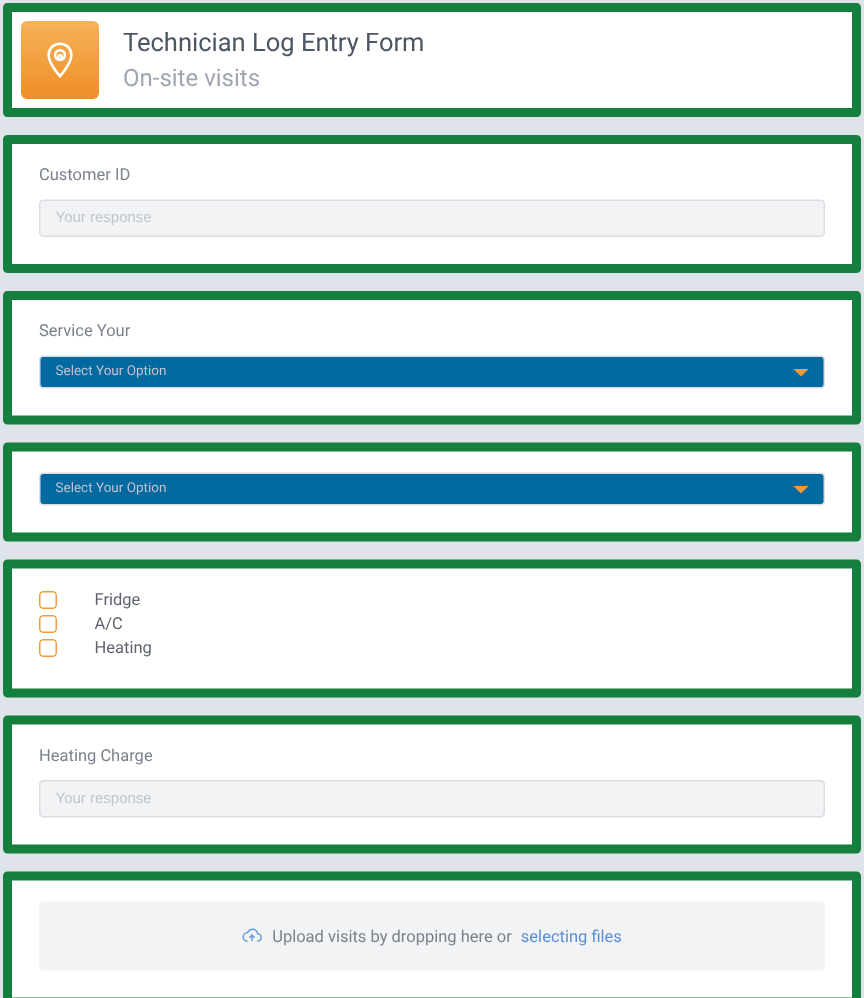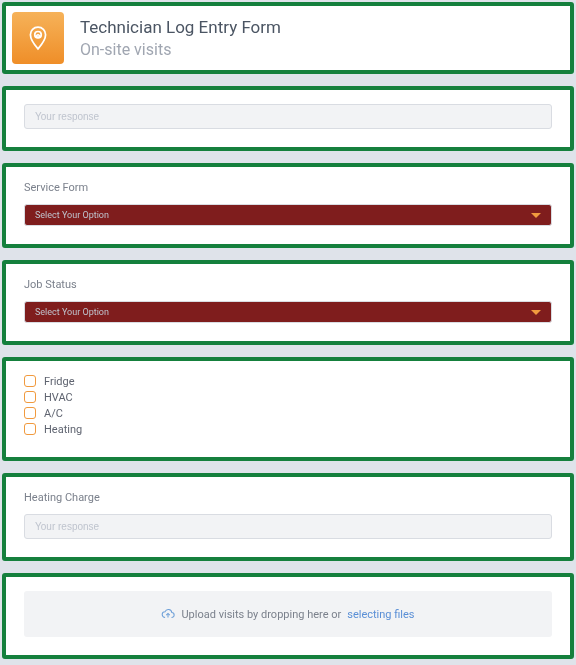--- a/index.html
+++ b/index.html
@@ -7,21 +7,21 @@
     font-family: -apple-system, "Segoe UI", Roboto, Arial, sans-serif;
     background: #dfe3ea;
     width: 576px;
     margin: 0 auto;
     padding: 2px;
     font-size: 12px;
     color: #6b7280;
   }
   .panel {
     background: #fff;
-    border: 4px solid #15803d;
+    border: 6px solid #15803d;
     border-radius: 3px;
     margin-bottom: 12px;
     padding: 14px 18px 18px;
   }
   
   .hdr {
     display: flex;
     align-items: center;
     padding: 0;
     overflow: hidden;
@@ -47,38 +47,38 @@
     border-radius:3px;
     padding:6px 10px;
     font-size:10px;
     color:#6b7280;
     outline:none;
   }
   .text-input::placeholder { color:#bfc4ce; }
 
   .select {
     width:100%;
-    background:#7f1d1d;
+    background:#0369a1;
     border:1px solid #d9dce2;
     border-radius:3px;
     padding:5px 10px;
     font-size:9px;
     color:#bfc4ce;
     position:relative;
     cursor:pointer;
     display:flex;justify-content:space-between;align-items:center;
   }
   .caret {
     width:0;height:0;
     border-left:5px solid transparent;
     border-right:5px solid transparent;
     border-top:5px solid #f19a3e;
   }
 
-  .chk-row { display:flex; align-items:flex-start; margin-bottom:3px;}
+  .chk-row { display:flex; align-items:flex-end; margin-bottom:3px;gap:17px;}
   .chk {
     width:12px;height:12px;
     border:1.5px solid #f19a3e;
     border-radius:3px;
     margin-right:8px;
     background:#fff;
     cursor:pointer;
   }
   .chk-label { font-size:11px; color:#5f6470; }
 
@@ -105,47 +105,43 @@
       <path d="M12 9 a1.2 1.2 0 1 0 0.01 0"></path>
     </svg>
   </div>
   <div class="hdr-text">
     <div class="hdr-title">Technician Log Entry Form</div>
     <div class="hdr-sub">On-site visits</div>
   </div>
 </div>
 
 <div class="panel">
+  <span class="field-label">Customer ID</span>
   <input class="text-input" placeholder="Your response" style="">
 </div>
 
 <div class="panel">
-  <span class="field-label">Service Form</span>
+  <span class="field-label">Service Your</span>
   <div class="select">
     <span>Select Your Option</span>
     <span class="caret"></span>
   </div>
 </div>
 
 <div class="panel">
-  <span class="field-label">Job Status</span>
   <div class="select">
     <span>Select Your Option</span>
     <span class="caret"></span>
   </div>
 </div>
 
 <div class="panel">
   <div class="chk-row">
     <span class="chk"></span>
     <span class="chk-label">Fridge</span>
-  </div>
-  <div class="chk-row">
-    <span class="chk"></span>
-    <span class="chk-label">HVAC</span>
   </div>
   <div class="chk-row">
     <span class="chk"></span>
     <span class="chk-label">A/C</span>
   </div>
   <div class="chk-row">
     <span class="chk"></span>
     <span class="chk-label">Heating</span>
   </div>
 </div>

